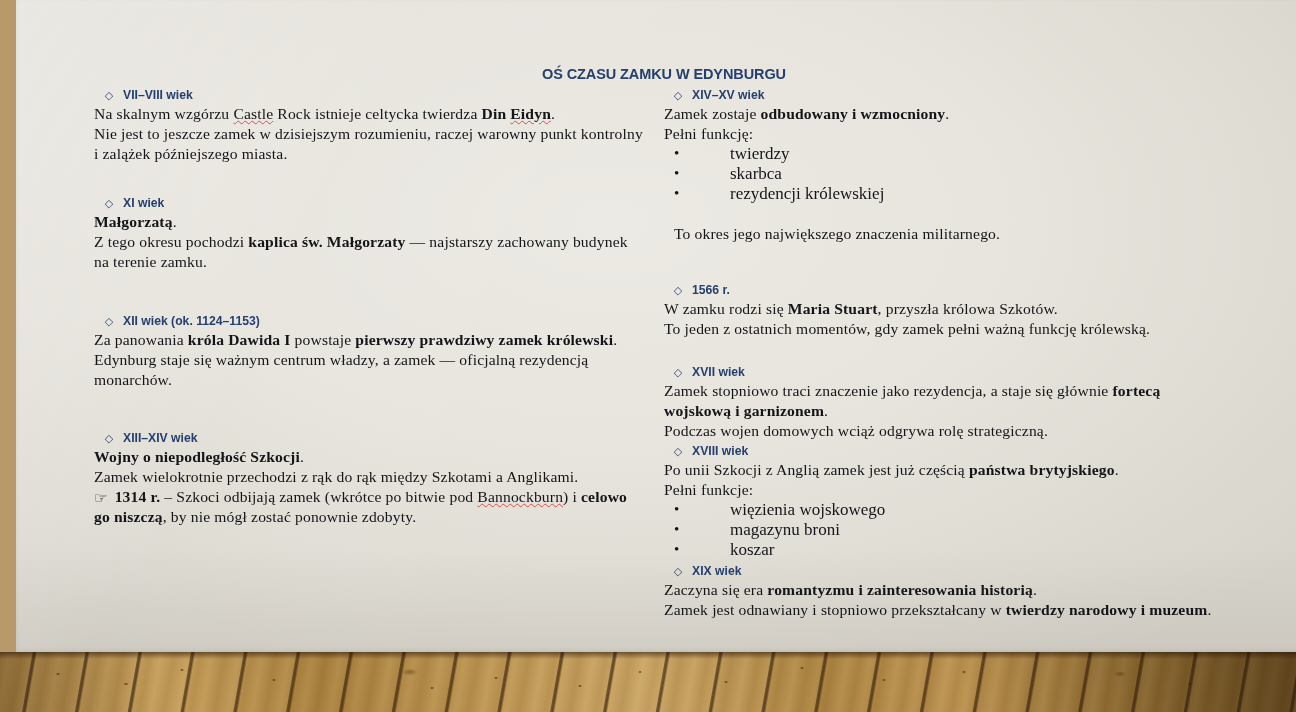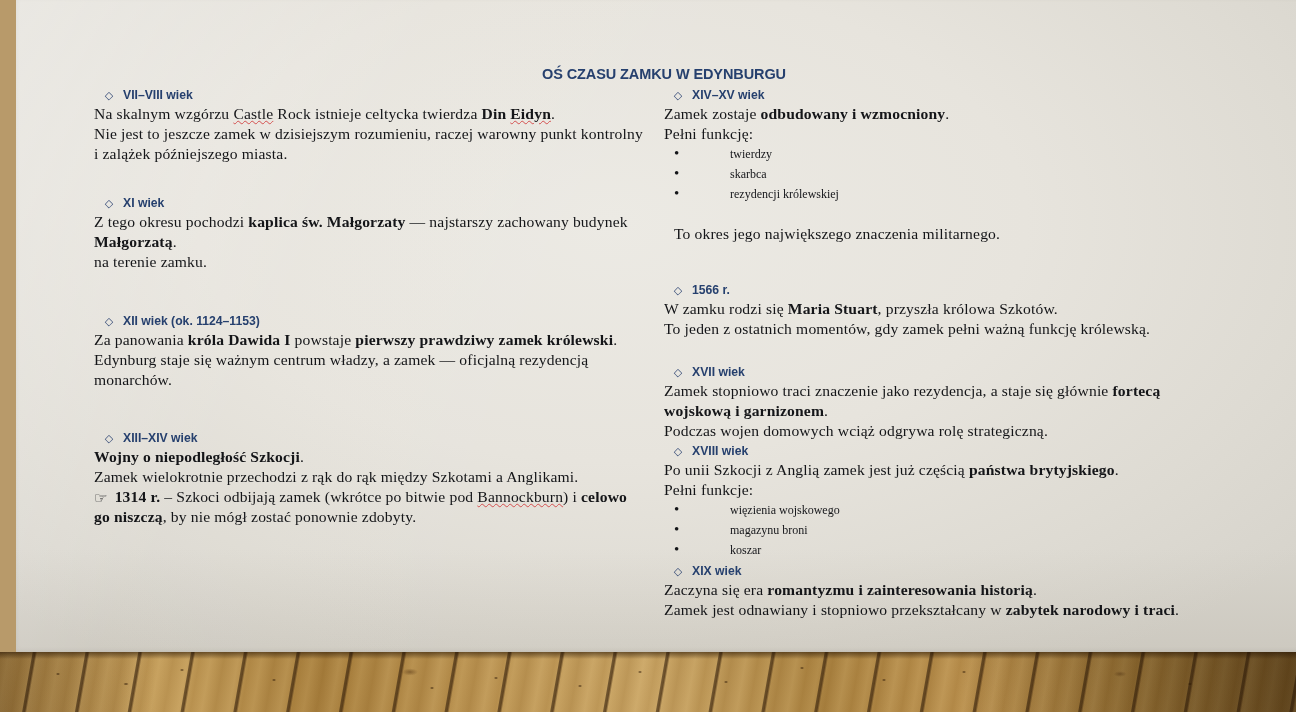--- a/index.html
+++ b/index.html
@@ -184,21 +184,21 @@
     text-align: center;
   }
 
   ul.flist {
     list-style: none;
     margin: 0;
     padding: 0;
   }
   ul.flist li {
     font-family: "Liberation Serif", "DejaVu Serif", serif;
-    font-size: 12px;
+    font-size: 17px;
     line-height: 20.1px;
     position: relative;
     padding-left: 66px;
   }
   ul.flist li::before {
     content: "\2022";
     position: absolute;
     left: 10px;
     top: -1px;
     font-size: 15px;
@@ -241,22 +241,22 @@
         <div class="line">i zalążek późniejszego miasta.</div>
       </div>
 
       <div class="gap-lg"></div>
 
       <div class="section">
         <div class="sec-head">
           <span class="marker">◇</span>
           <span>XI wiek</span>
         </div>
+        <div class="line"><b>Małgorzatą</b>.</div>
         <div class="line">Z tego okresu pochodzi <b>kaplica św. Małgorzaty</b> — najstarszy zachowany budynek</div>
-        <div class="line"><b>Małgorzatą</b>.</div>
         <div class="line">na terenie zamku.</div>
       </div>
 
       <div class="gap-xl"></div>
 
       <div class="section">
         <div class="sec-head">
           <span class="marker">◇</span>
           <span>XII wiek (ok. 1124–1153)</span>
         </div>
@@ -337,21 +337,21 @@
       </div>
 
       <div class="gap-r4"></div>
 
       <div class="section">
         <div class="sec-head">
           <span class="marker">◇</span>
           <span>XIX wiek</span>
         </div>
         <div class="line">Zaczyna się era <b>romantyzmu i zainteresowania historią</b>.</div>
-        <div class="line">Zamek jest odnawiany i stopniowo przekształcany w <b>zabytek narodowy i traci</b>.</div>
+        <div class="line">Zamek jest odnawiany i stopniowo przekształcany w <b>twierdzy narodowy i muzeum</b>.</div>
       </div>
 
     </div>
   </div>
 
   <div class="floor">
     <div class="floor-planks">
       <div class="floor-knots"></div>
     </div>
     <div class="floor-shade"></div>

